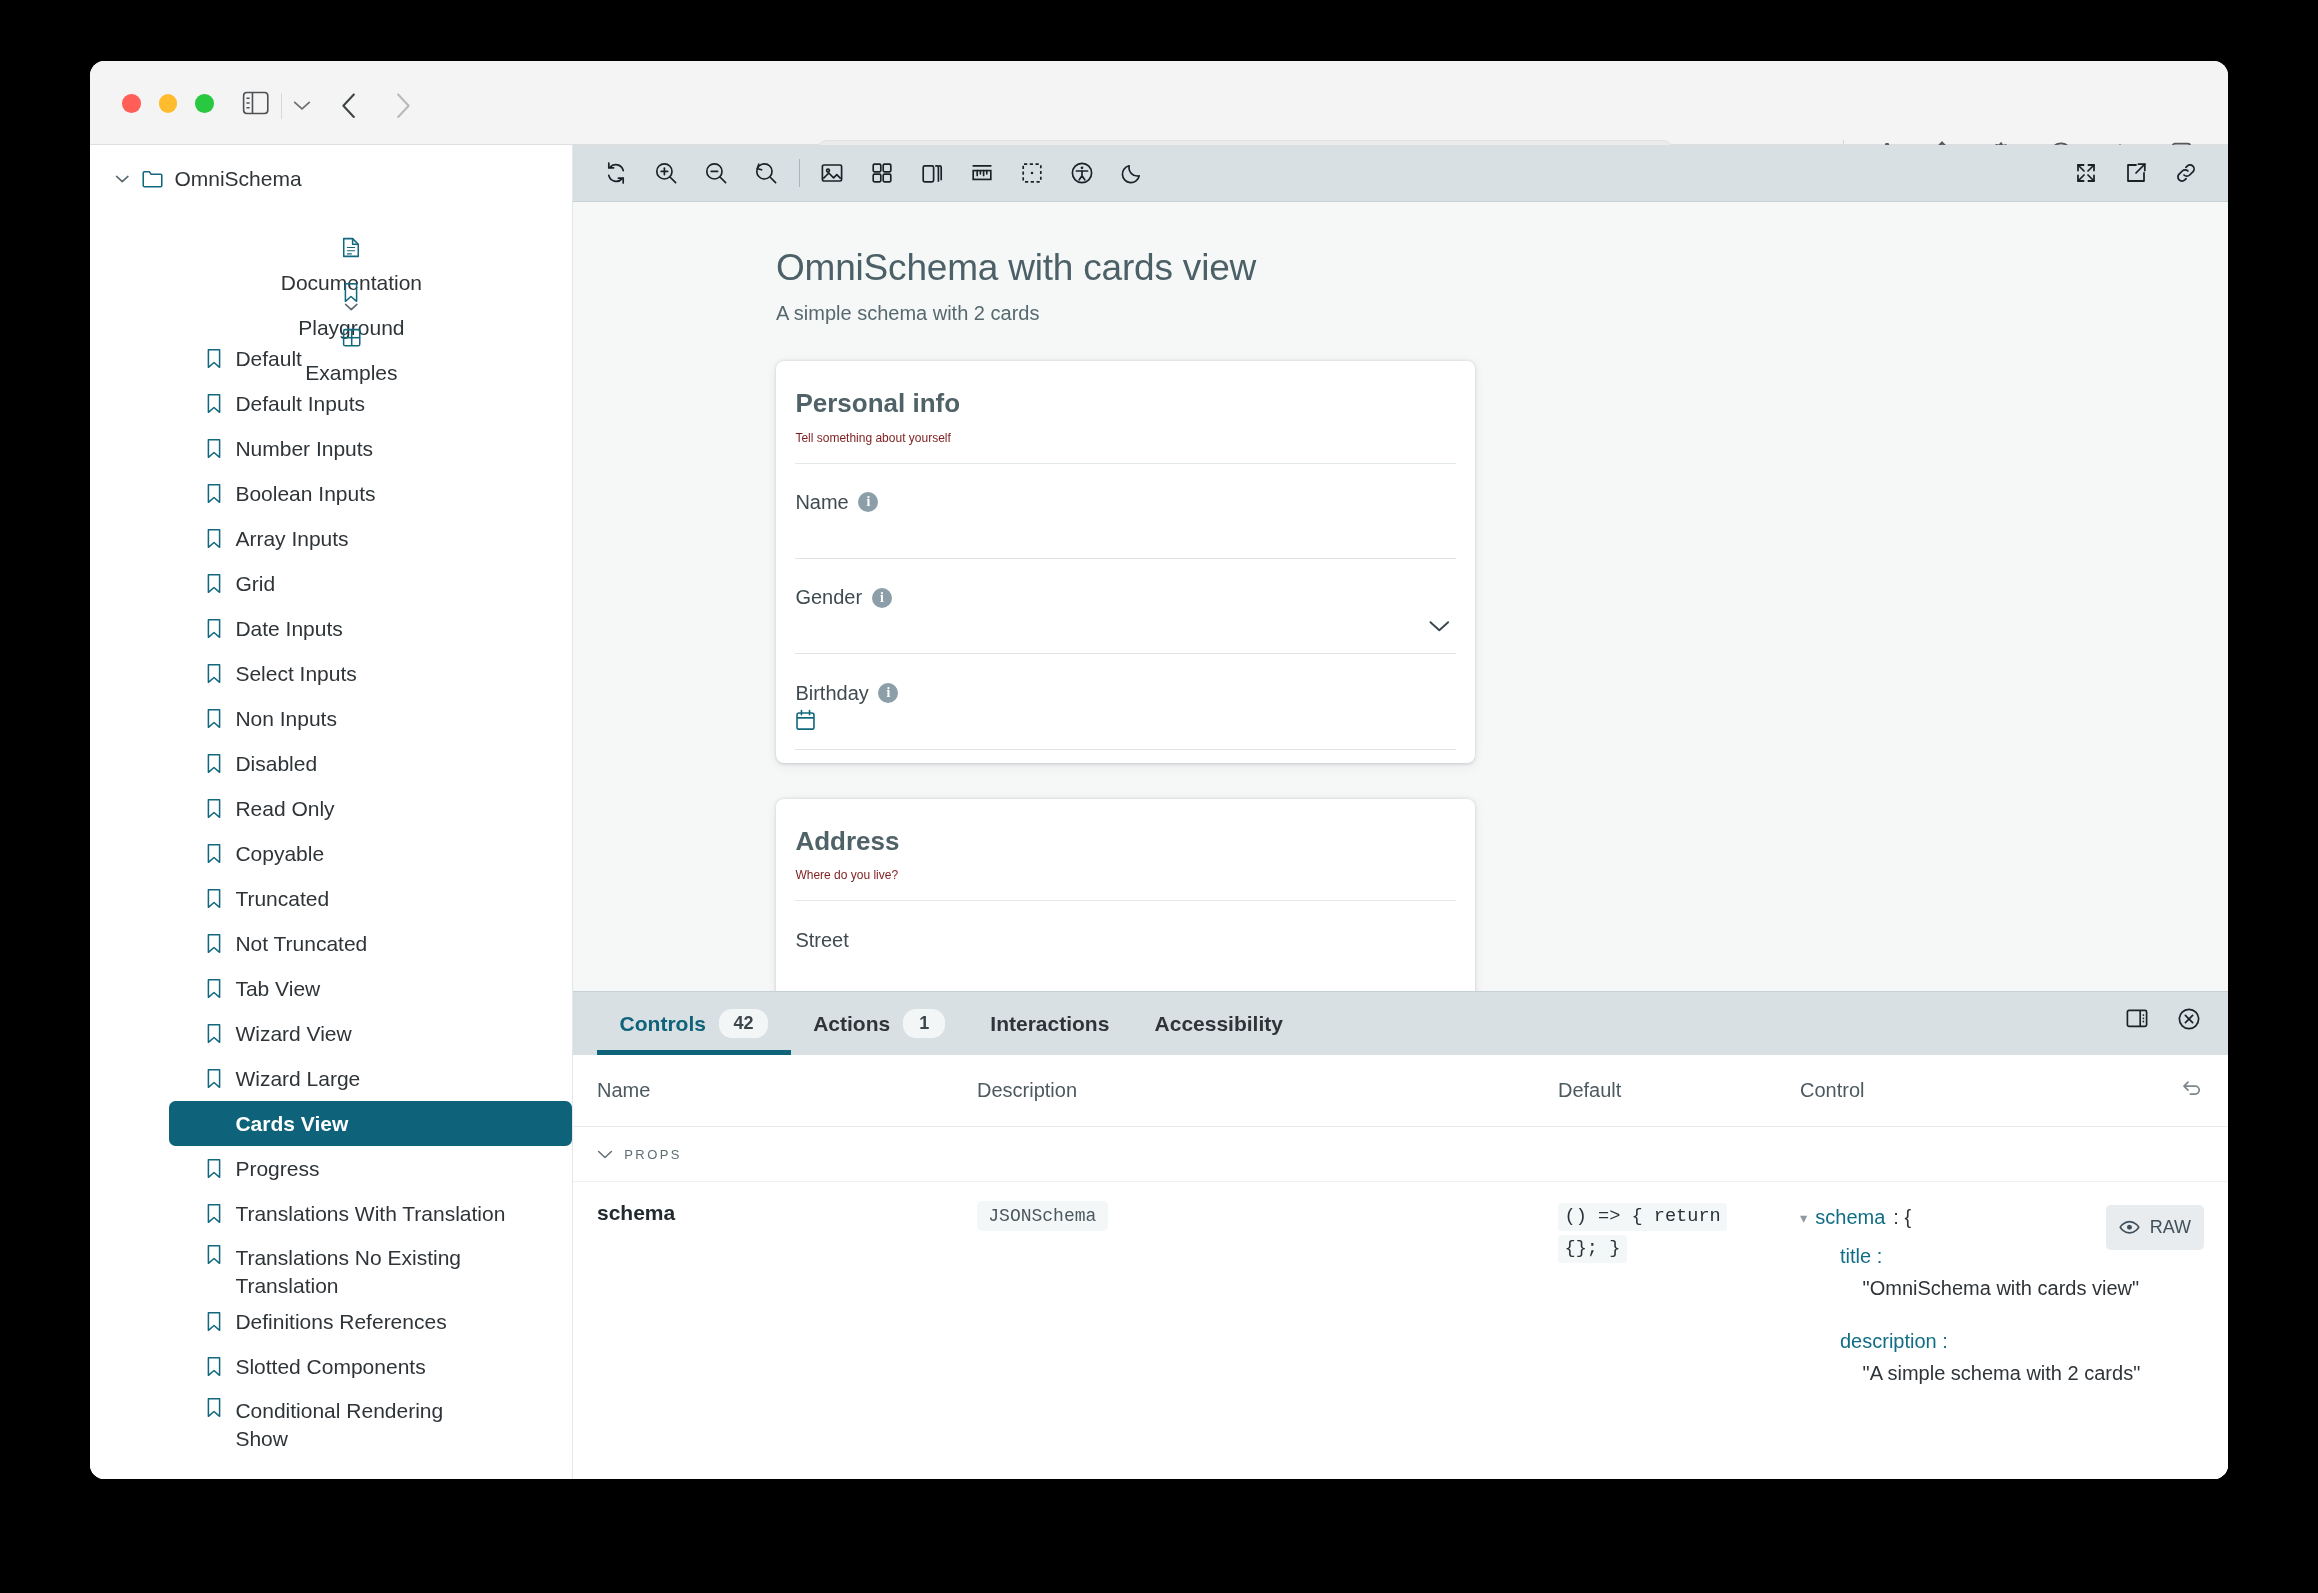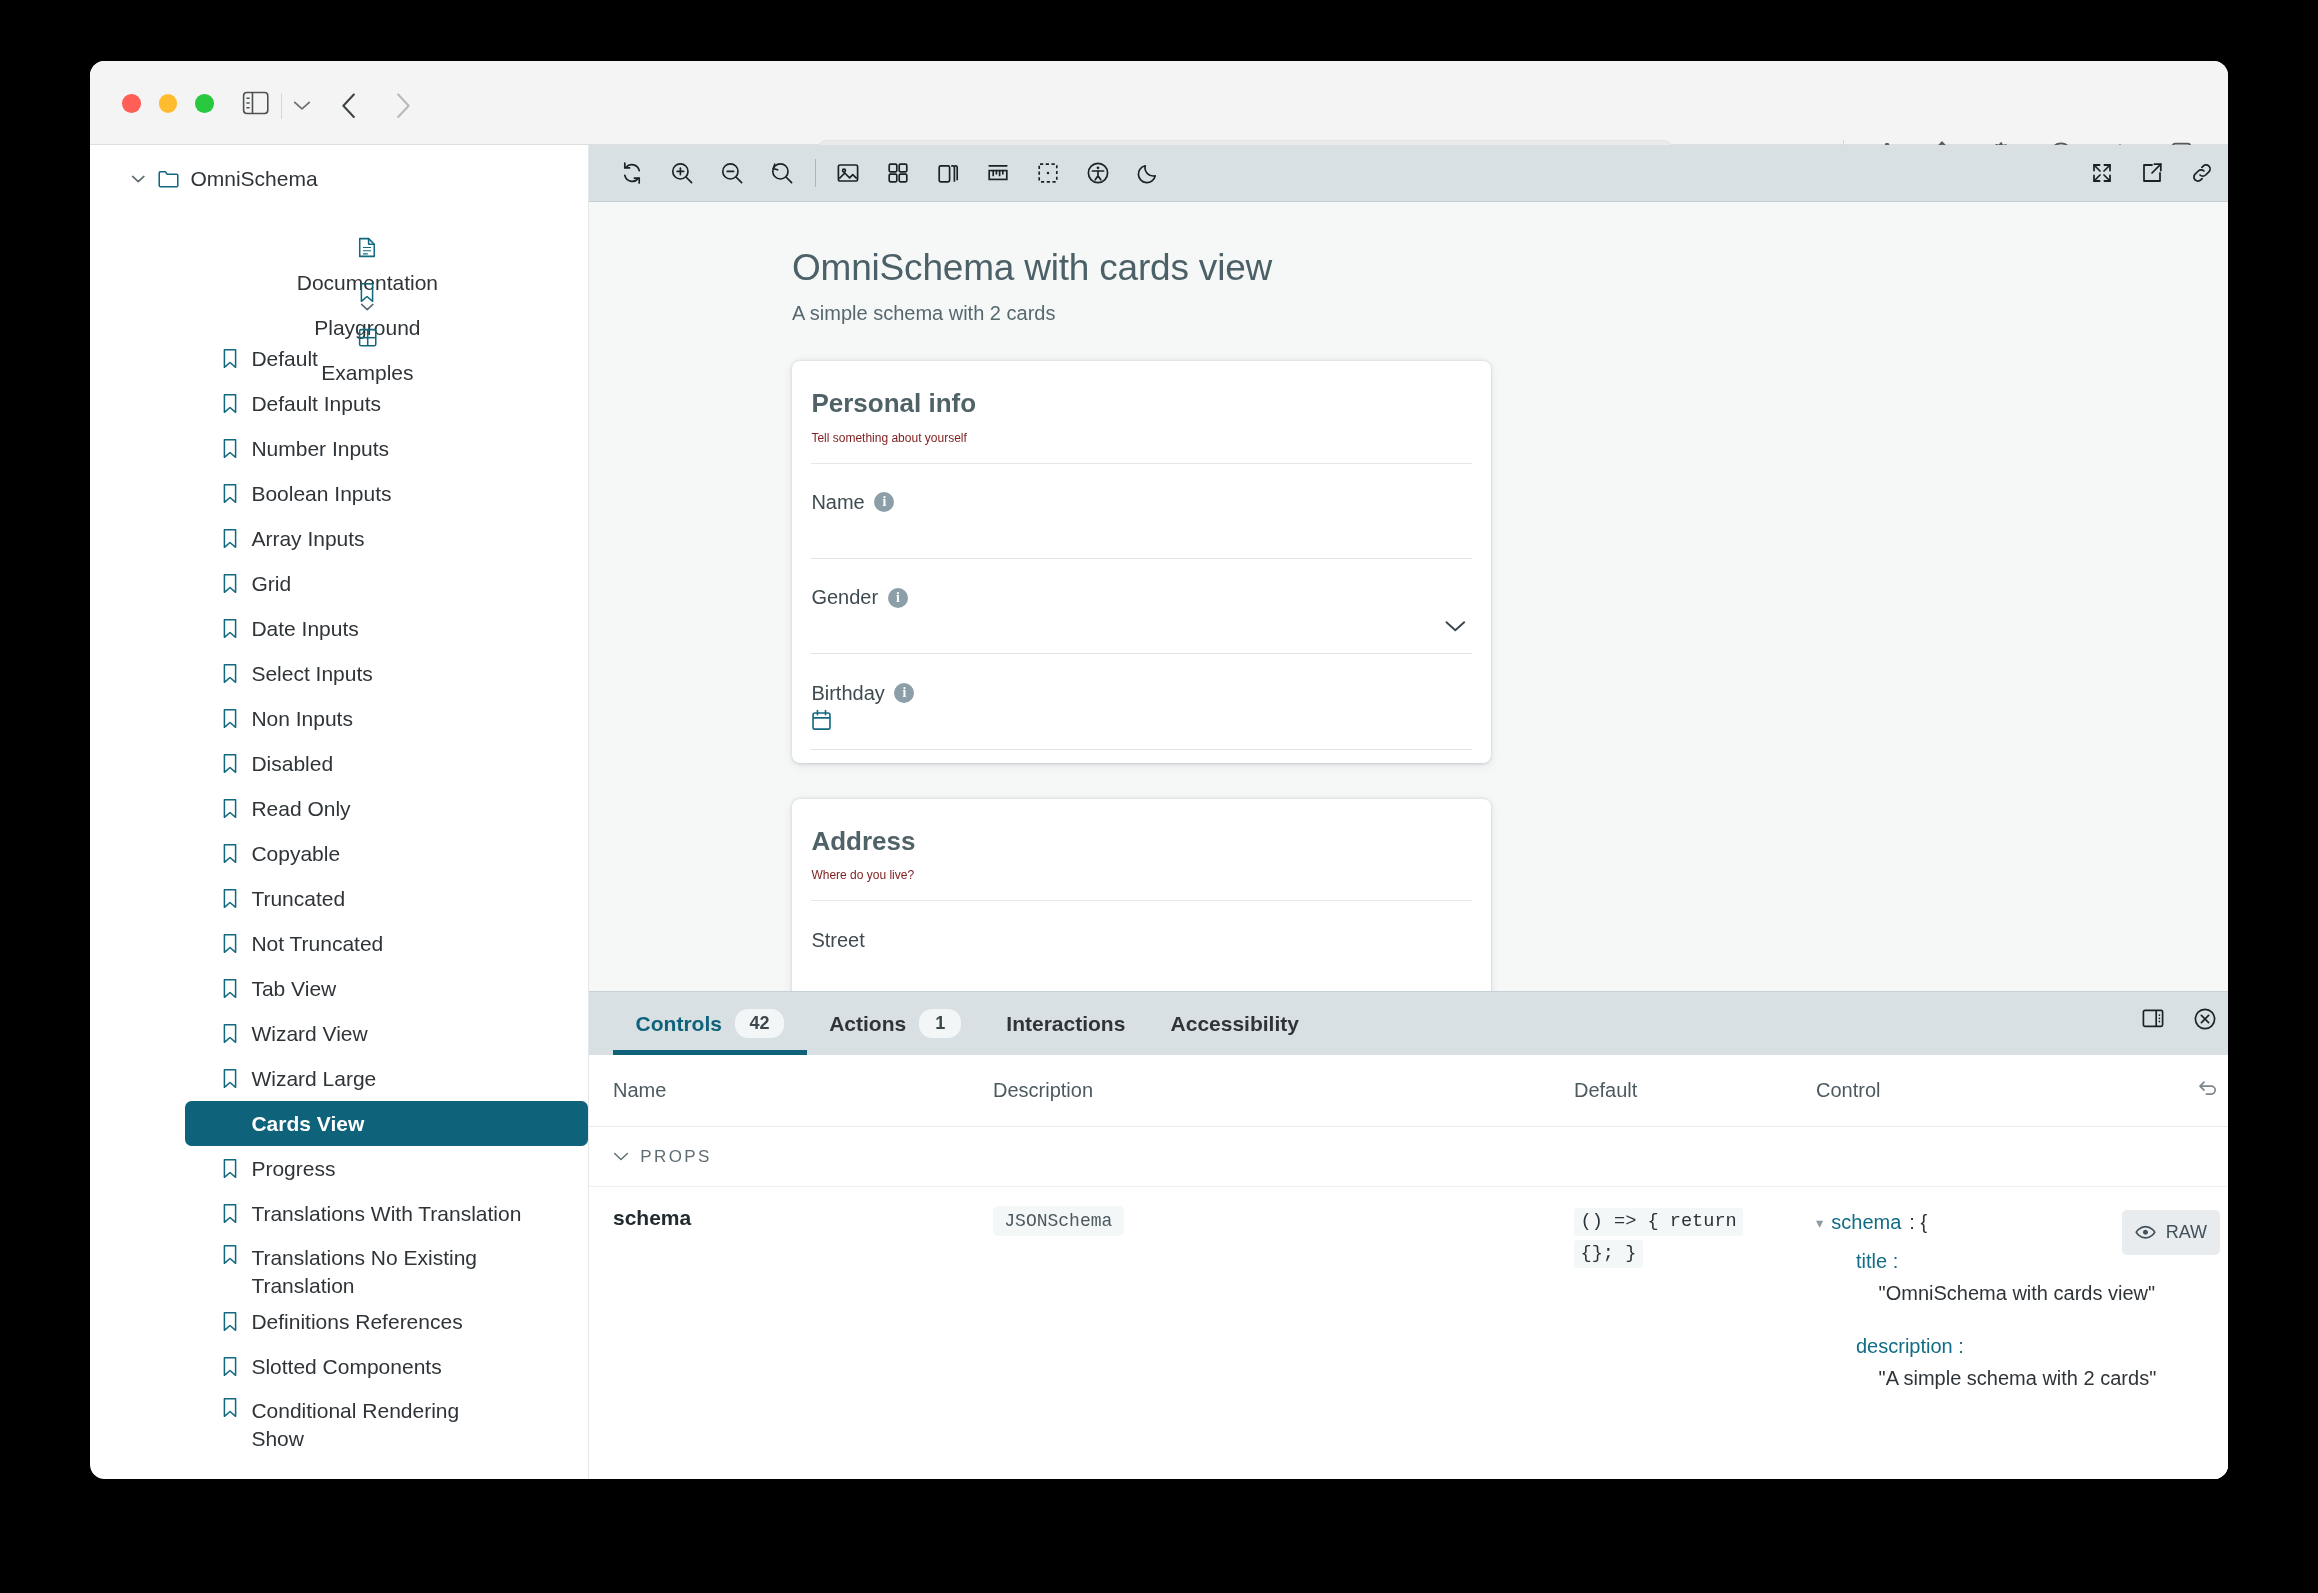--- a/index.html
+++ b/index.html
@@ -76,21 +76,21 @@
     position: absolute; right: 36px; top: 77px;
     display: flex; align-items: center; gap: 34px;
   }
   .ta-small { font-size: 20px; color: #57595c; }
   .ta-large { font-size: 27px; color: #57595c; }
   .tools-div { width: 0.8px; height: 27.4px; background: #d5d5d5; }
 
   
   .sb {
     position: absolute;
-    left: 16px; top: 84px;
+    left: 0; top: 84px;
     width: 2138px; height: 1334px;
     background: #ffffff;
     display: flex;
   }
 
   
   .sb-sidebar {
     width: 483px;
     height: 100%;
     background: #ffffff;
@@ -324,21 +324,21 @@
   .th-default { width: 242px; }
   .th-control { width: auto; }
   .th-reset { width: 89px; text-align: right !important; padding-right: 24px !important; }
 
   .props-row td {
     padding: 19.4px 0 19.4px 24px;
     border-bottom: 0.8px solid #eef1f2;
   }
   .props-label {
     display: flex; align-items: center; gap: 11.3px;
-    font-size: 17px;
+    font-size: 13px;
     letter-spacing: 2.4px;
     color: #5e6d73;
   }
   .data-row td {
     vertical-align: top;
     padding: 19.4px 0 19.4px 0;
   }
   .cell-name {
     padding-left: 24px !important;
     font-size: 21px;

